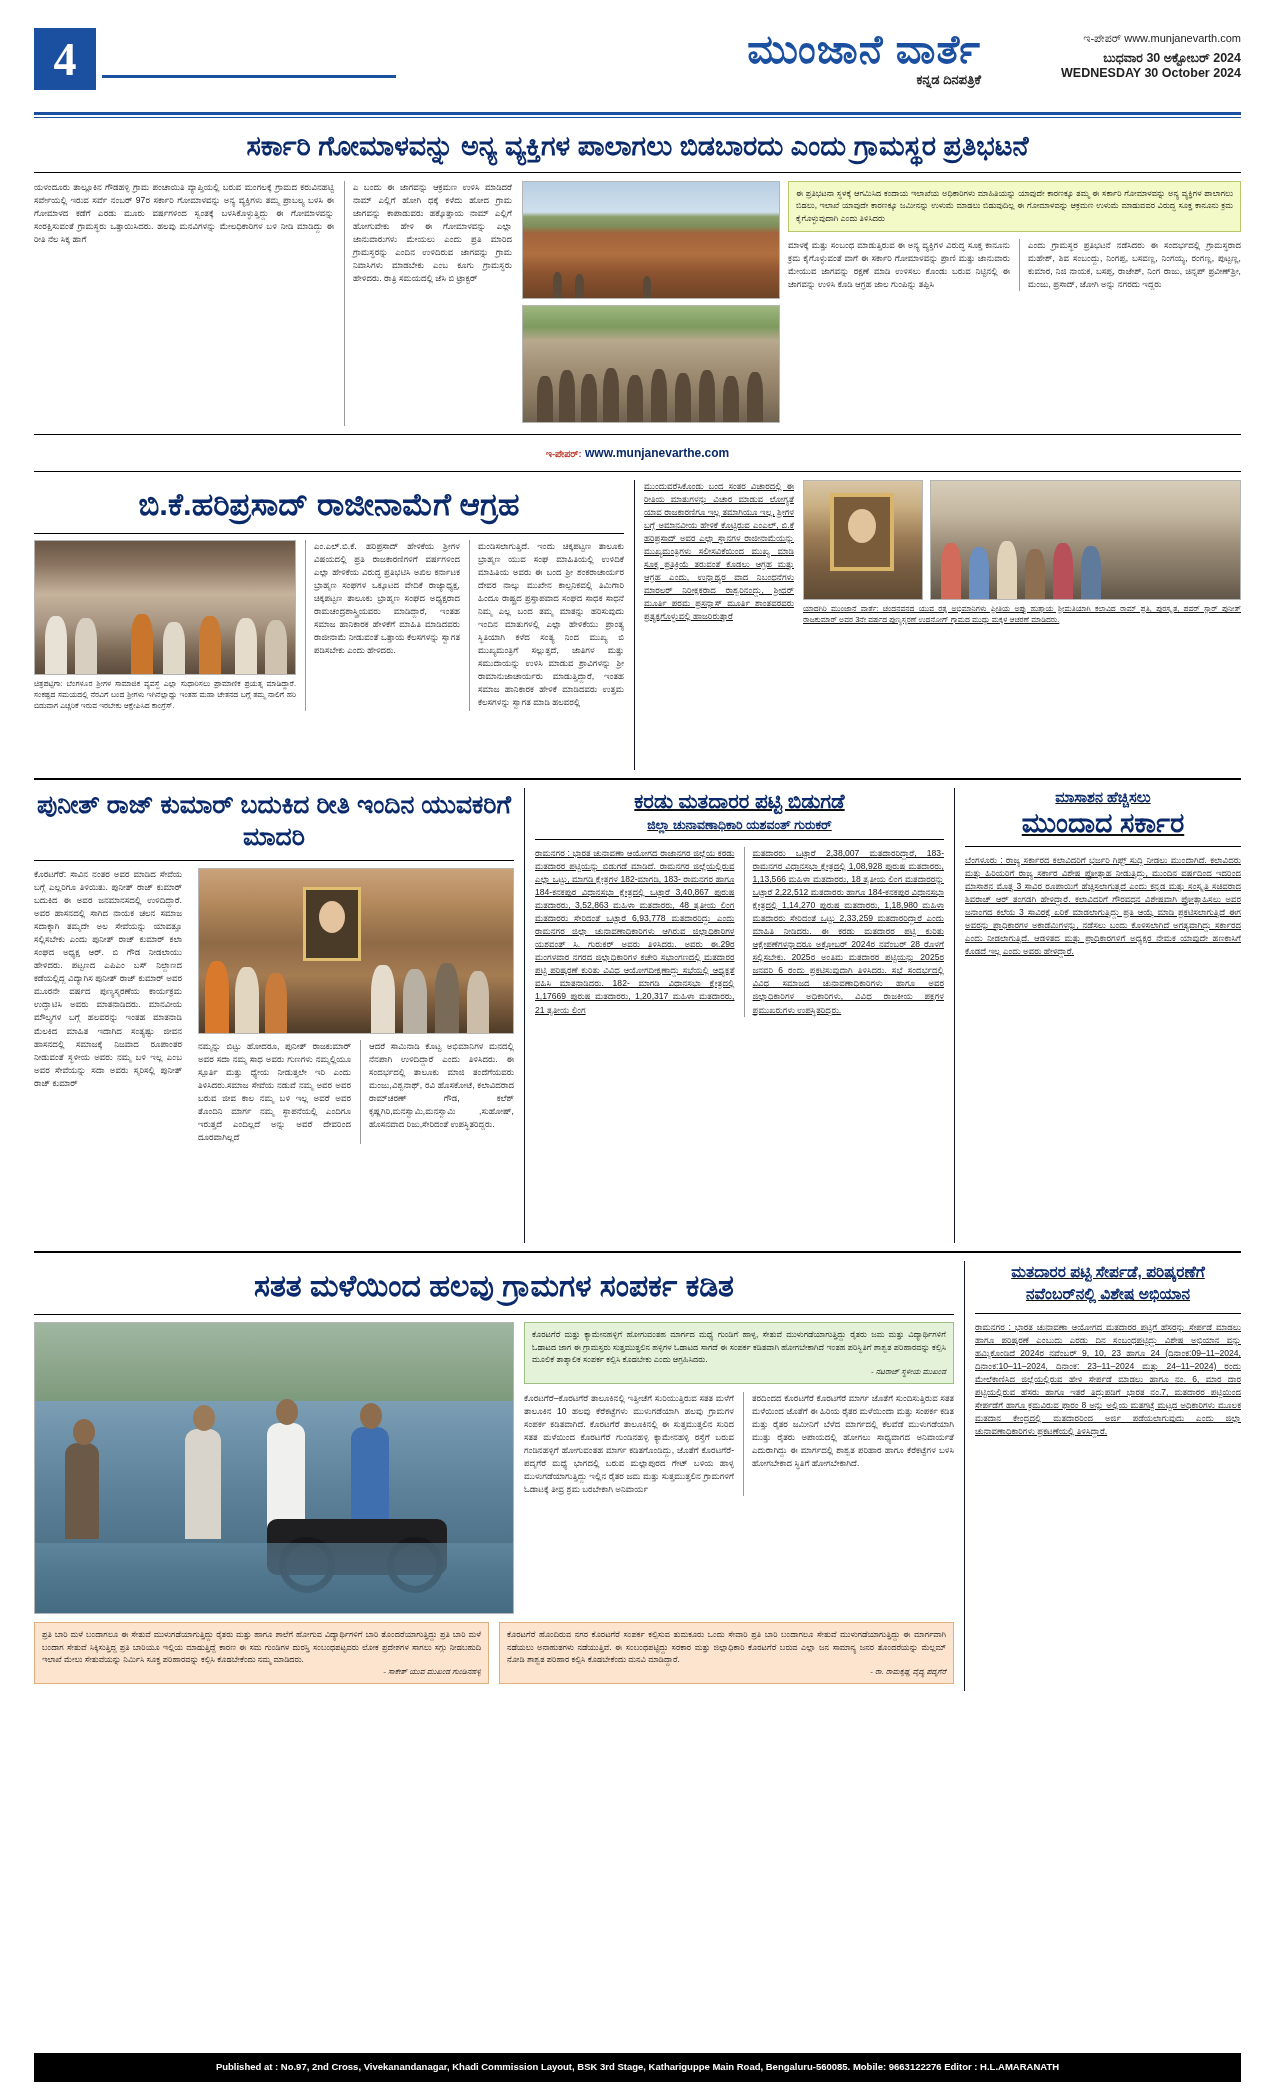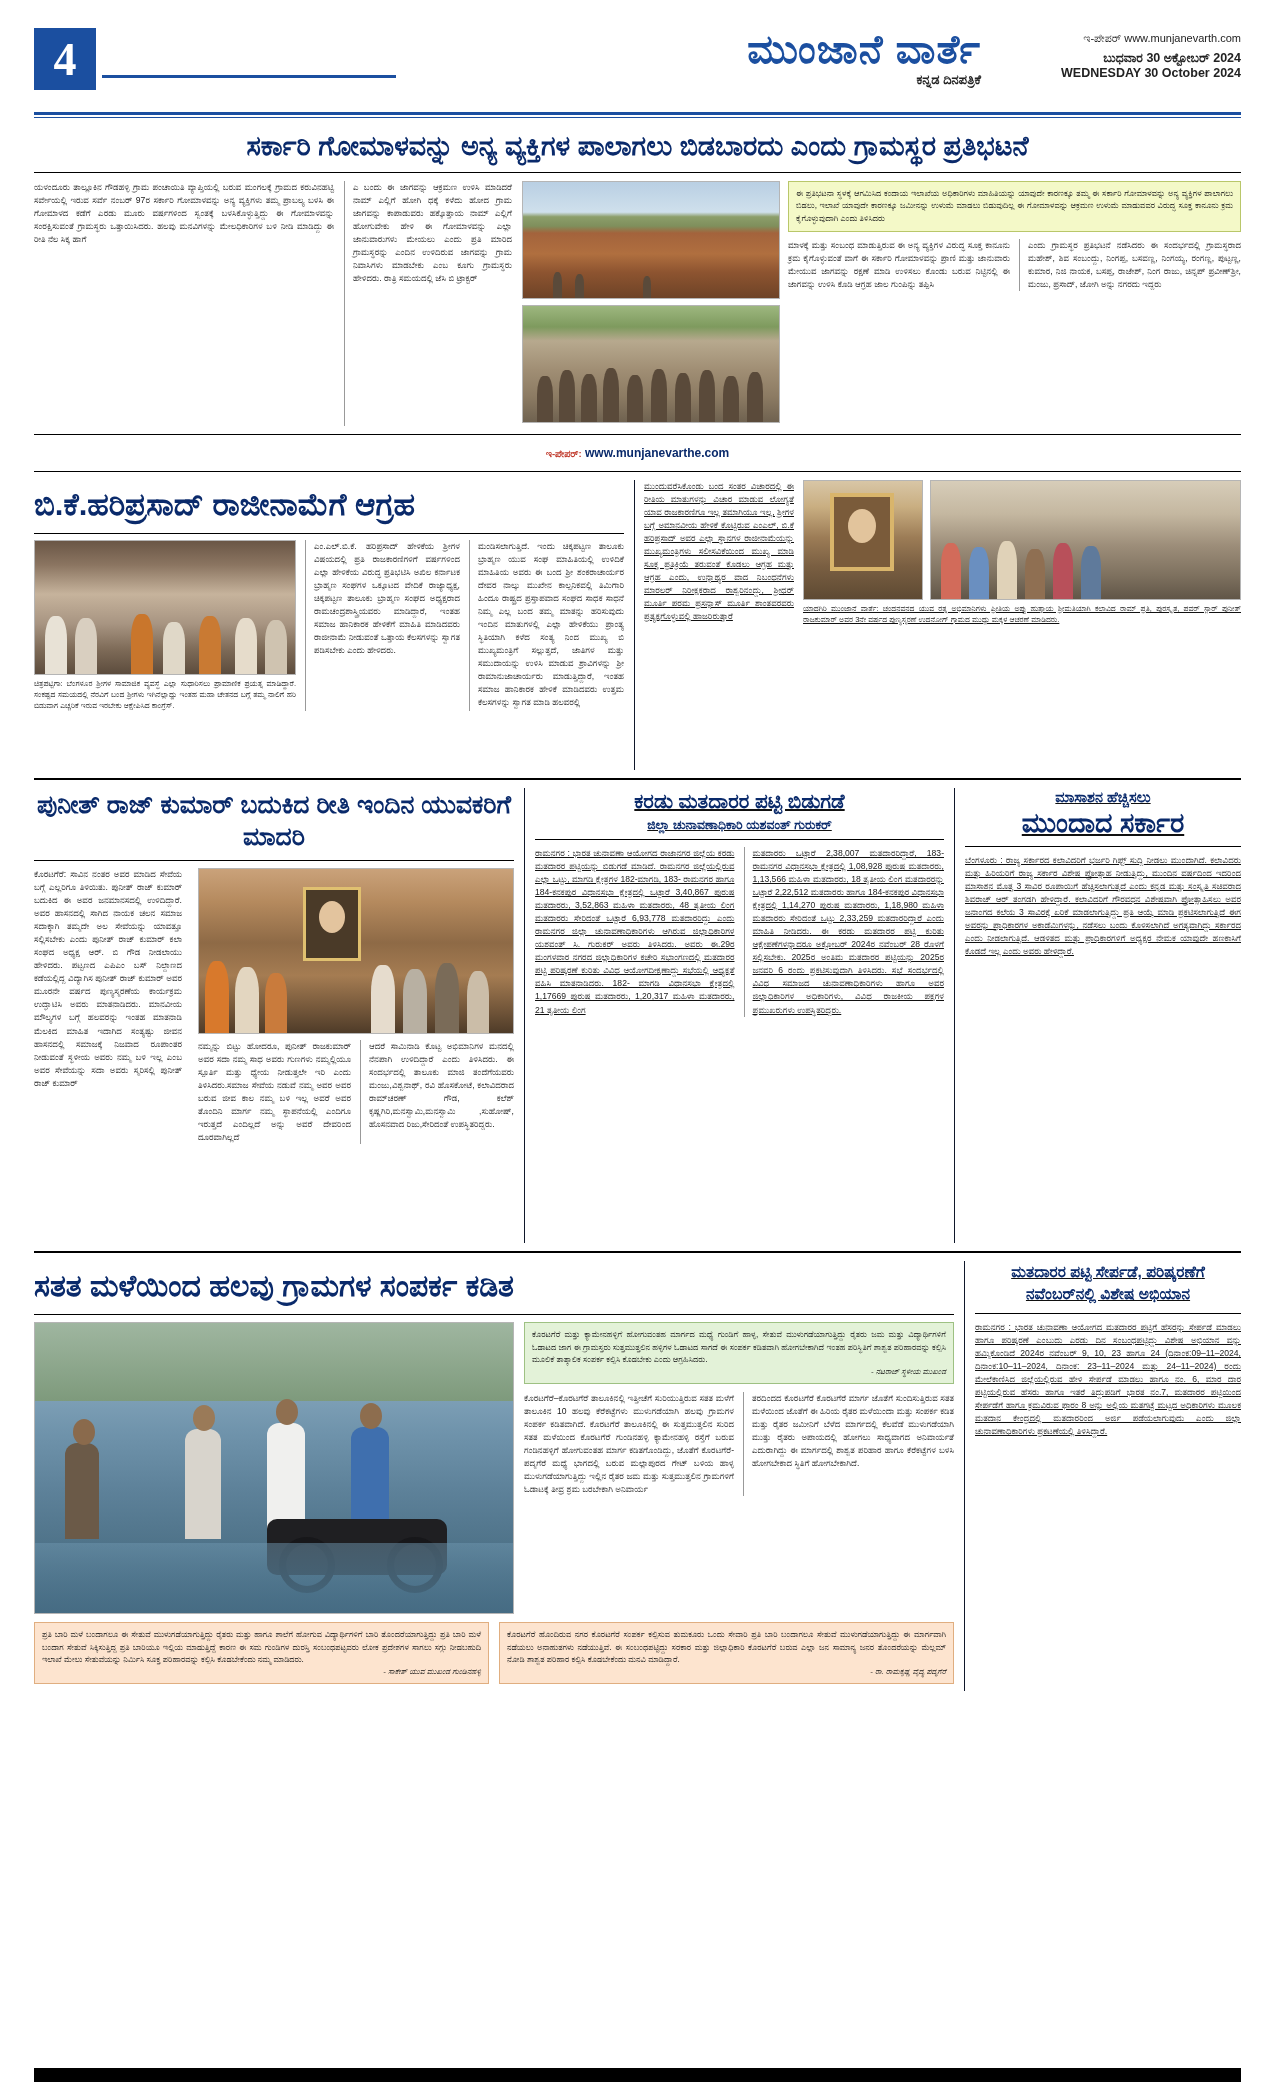--- a/index.html
+++ b/index.html
@@ -32,21 +32,21 @@
   .hr-thick { border-top:3px solid #1b4fa0; margin:6px 0 0 0; }
   .hr-thin { border-top:1px solid #1b4fa0; margin:2px 0 8px 0; }
   .hr-blk { border-top:1px solid #000; margin:8px 0; }
   .hr-blk2 { border-top:2px solid #000; margin:8px 0; }
 
   
   .headline-main {
     font-size:27px; font-weight:bold; color:#0a2a6b; text-align:center;
     line-height:1.25; padding:4px 0 8px 0;
   }
-  .headline-2 { font-size:31px; font-weight:bold; color:#0a2a6b; text-align:left; line-height:1.25; padding:6px 0; }
+  .headline-2 { font-size:31px; font-weight:bold; color:#0a2a6b; text-align:center; line-height:1.25; padding:6px 0; }
   .headline-3 { font-size:25px; font-weight:bold; color:#0a2a6b; text-align:center; line-height:1.3; }
   .headline-4 { font-size:20px; font-weight:bold; color:#0a2a6b; text-align:center; line-height:1.3; }
   .headline-5 { font-size:14.5px; font-weight:bold; color:#0a2a6b; text-align:center; line-height:1.35; }
   .subhead-kn { font-size:12.5px; font-weight:bold; color:#0a2a6b; text-align:center; }
 
   
   .col-text {
     font-size:8.6px; line-height:1.52; text-align:justify; color:#1a1a1a;
     font-family:"Liberation Sans", sans-serif;
     hyphens:auto; word-break:break-word;
@@ -357,15 +357,16 @@
     <div style="flex:1 1 auto;" class="vline">
       <div style="padding-left:10px;">
         <div class="headline-5" style="font-size:15.5px;line-height:1.45;">ಮತದಾರರ ಪಟ್ಟಿ ಸೇರ್ಪಡೆ, ಪರಿಷ್ಕರಣೆಗೆ ನವೆಂಬರ್‌ನಲ್ಲಿ ವಿಶೇಷ ಅಭಿಯಾನ</div>
         <div style="border-top:1px solid #000;margin:7px 0 7px 0;"></div>
         <div class="col-text">ರಾಮನಗರ : ಭಾರತ ಚುನಾವಣಾ ಆಯೋಗದ ಮತದಾರರ ಪಟ್ಟಿಗೆ ಹೆಸರನ್ನು ಸೇರ್ಪಡೆ ಮಾಡಲು ಹಾಗೂ ಪರಿಷ್ಕರಣೆ ಎಂಬುದು ಎರಡು ದಿನ ಸಂಬಂಧಪಟ್ಟಿದ್ದು ವಿಶೇಷ ಅಭಿಯಾನ ವನ್ನು ಹಮ್ಮಿಕೊಂಡಿದೆ 2024ರ ನವೆಂಬರ್ 9, 10, 23 ಹಾಗೂ 24 (ದಿನಾಂಕ:09–11–2024, ದಿನಾಂಕ:10–11–2024, ದಿನಾಂಕ: 23–11–2024 ಮತ್ತು 24–11–2024) ರಂದು ಮೇಲೆಕಾಣಿಸಿದ ಜಿಲ್ಲೆಯಲ್ಲಿರುವ ಹೇಳಿ ಸೇರ್ಪಡೆ ಮಾಡಲು ಹಾಗೂ ನಂ. 6, ಮಾರ ದಾರ ಪಟ್ಟಿಯಲ್ಲಿರುವ ಹೆಸರು ಹಾಗೂ ಇತರೆ ತಿದ್ದುಪಡಿಗೆ ಭಾರತ ನಂ.7, ಮತದಾರರ ಪಟ್ಟಿಯಿಂದ ಸೇರ್ಪಡೆಗೆ ಹಾಗೂ ಕ್ರಮವಿರುವ ಫಾರಂ 8 ಅನ್ನು ಅಲ್ಲಿಯ ಮತಗಟ್ಟೆ ಮಟ್ಟದ ಅಧಿಕಾರಿಗಳು ಮೂಲಕ ಮತದಾನ ಕೇಂದ್ರದಲ್ಲಿ ಮತದಾರರಿಂದ ಅರ್ಜಿ ಪಡೆಯಲಾಗುವುದು ಎಂದು ಜಿಲ್ಲಾ ಚುನಾವಣಾಧಿಕಾರಿಗಳು ಪ್ರಕಟಣೆಯಲ್ಲಿ ತಿಳಿಸಿದ್ದಾರೆ.</div>
       </div>
     </div>
   </div>
 
   <div class="footer">
+    <div>Published at : No.97, 2nd Cross, Vivekanandanagar, Khadi Commission Layout, BSK 3rd Stage, Kathariguppe Main Road, Bengaluru-560085. Mobile: 9663122276 Editor : H.L.AMARANATH</div>
   </div>
 
 </div>
 
 </body></html>

